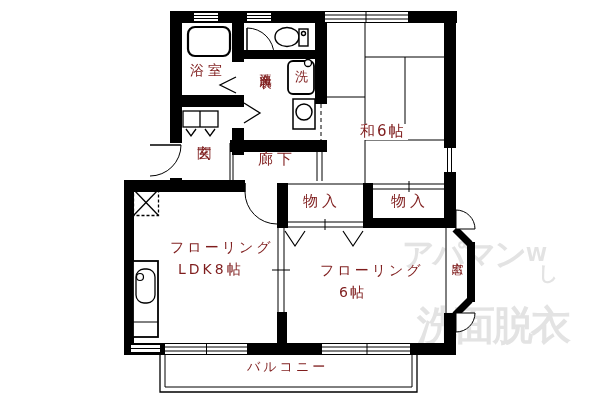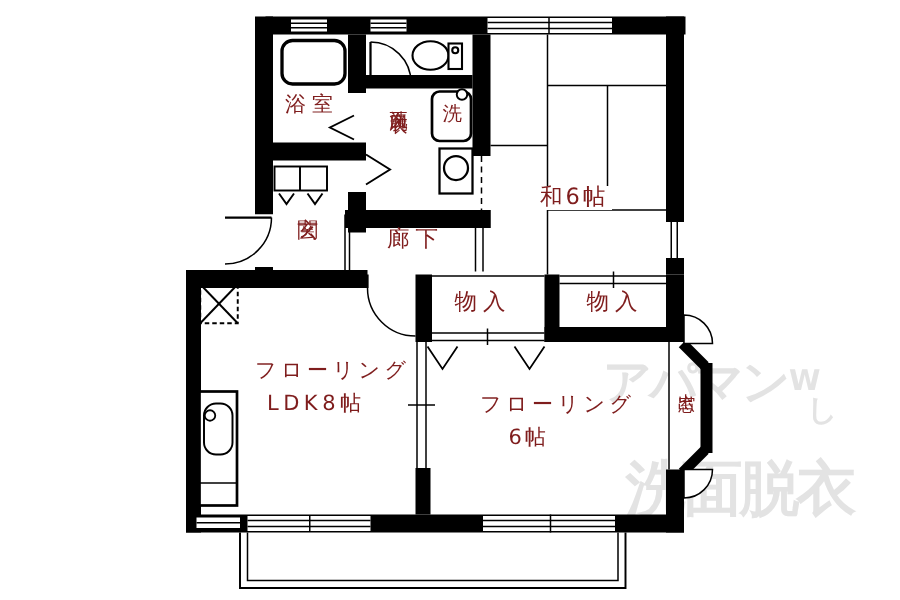--- a/index.html
+++ b/index.html
@@ -182,13 +182,14 @@
   <div class="lbl f15 ls2" style="left:358px;top:88px;background:#fff;padding:0 2px;margin-top:36px;">和6帖</div>
   <div class="lbl f14 vert ls2" style="left:197px;top:134px;">玄関</div>
   <div class="lbl f15 ls4" style="left:258px;top:152px;">廊下</div>
   <div class="lbl f15 ls4" style="left:303px;top:194px;">物入</div>
   <div class="lbl f15 ls4" style="left:391px;top:194px;">物入</div>
   <div class="lbl f14 ls3" style="left:170px;top:240px;">フローリング</div>
   <div class="lbl f14 ls3" style="left:178px;top:262px;">LDK8帖</div>
   <div class="lbl f14 ls3" style="left:320px;top:263px;">フローリング</div>
   <div class="lbl f14 ls2" style="left:339px;top:285px;">6帖</div>
   <div class="lbl f12 vert" style="left:451px;top:253px;">出窓</div>
+  <div class="lbl f13 ls3" style="left:247px;top:360px;">バルコニー</div>
 </div>
 
 </body></html>

